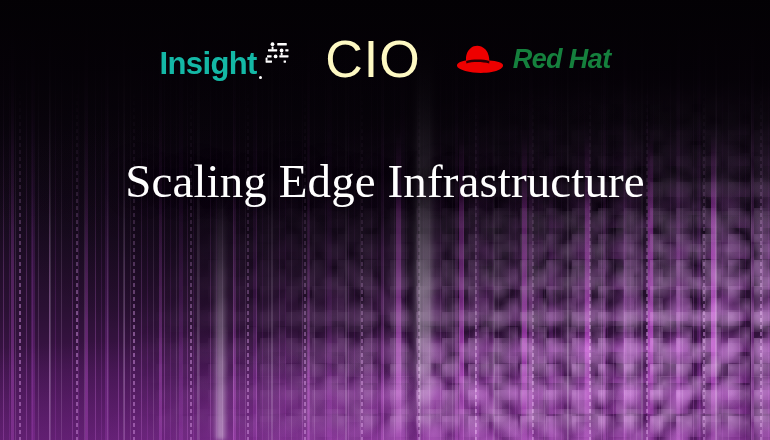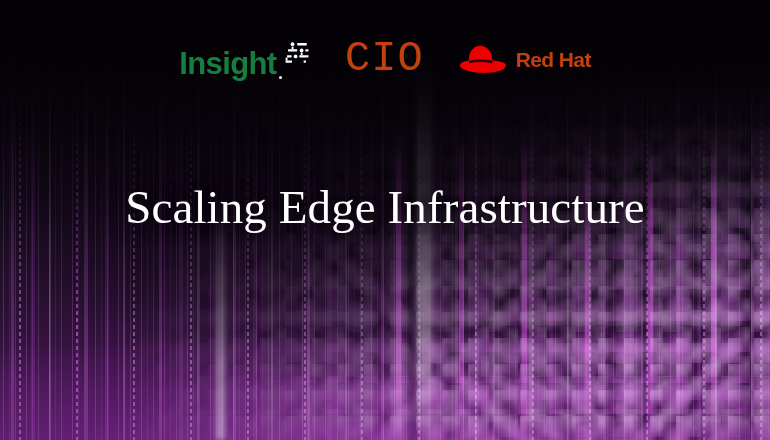--- a/index.html
+++ b/index.html
@@ -168,74 +168,75 @@
     align-items: center;
   }
 
   
   #logo-insight { align-items: flex-end; gap: 1px; }
   .insight-word {
     font-family: "Liberation Sans", sans-serif;
     font-weight: 700;
     font-size: 31px;
     letter-spacing: -0.6px;
-    color: #15803d;
+    color: #14b8a6;
     line-height: 1;
   }
   .insight-dot {
     display: inline-block;
     width: 3px; height: 3px;
     background: #ffffff;
     border-radius: 50%;
     margin-left: 1.5px;
     vertical-align: baseline;
   }
   .insight-mark {
     margin-left: 2px;
     margin-bottom: 9px;
   }
 
   
   .cio-word {
-    font-family: Liberation Mono, monospace;
+    font-family: Liberation Sans, sans-serif;
     font-weight: 400;
-    font-size: 42px;
+    font-size: 52px;
     letter-spacing: 1px;
-    color: #c2410c;
+    color: #fef9c3;
     line-height: 1;
   }
 
   
   #logo-redhat { gap: 8px; }
   .redhat-word {
     font-family: "Liberation Sans", sans-serif;
     font-weight: 700;
-    font-size: 21px;
+    font-size: 27px;
     letter-spacing: -0.6px;
-    color: #c2410c;
+    color: #15803d;
     line-height: 1;
+    font-style: italic;
   }
 
   
   #headline {
     position: absolute;
     top: 150px;
     left: 0;
     right: 0;
     text-align: center;
     font-family: "Liberation Serif", serif;
     font-weight: 400;
     color: #ffffff;
     font-size: 47px;
     line-height: 1.33;
     letter-spacing: 0.1px;
     text-shadow: 0 2px 9px rgba(8,2,12,0.62), 0 0 26px rgba(8,2,12,0.45);
     padding: 0 18px;
   }
-  #headline .line { display: block; white-space: nowrap; margin-top: 26px; }
+  #headline .line { display: block; white-space: nowrap; }
 </style>
 </head>
 <body>
 
 <div id="stage">
 
   <div class="bg-layer" id="bg-base"></div>
   <div class="bg-layer streaks" id="streaks-broad"></div>
   <div class="bg-layer streaks" id="streaks-fine"></div>
   <div class="bg-layer streaks" id="streaks-dotted"></div>

